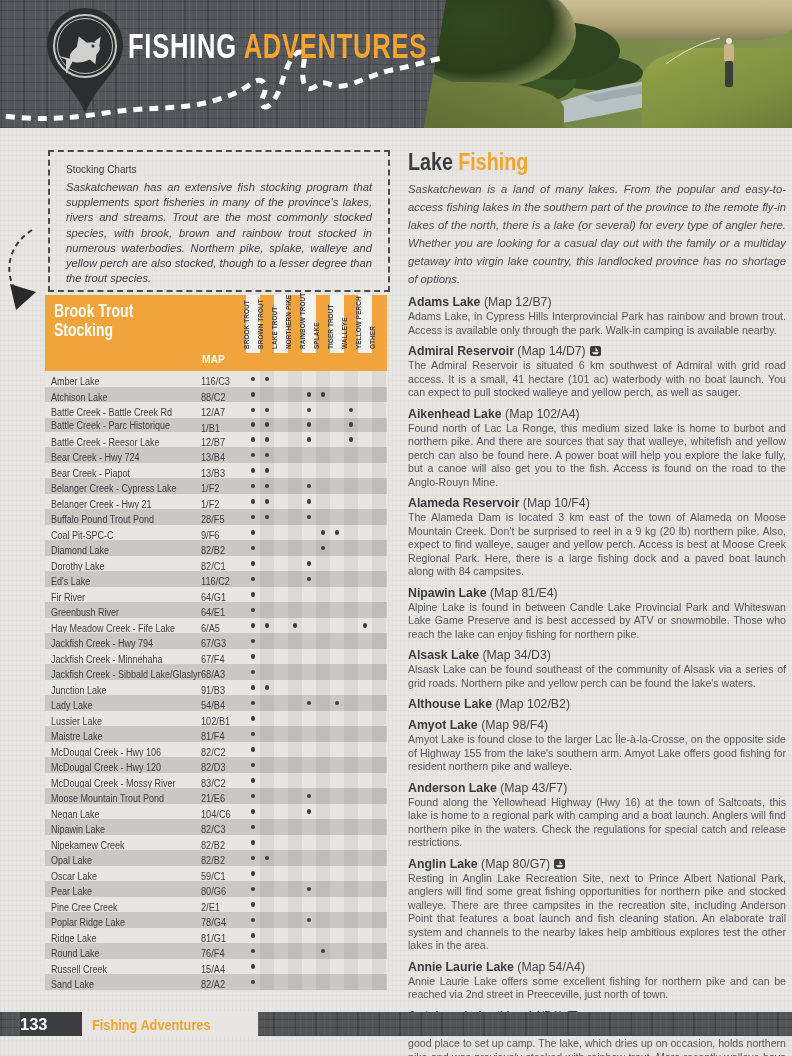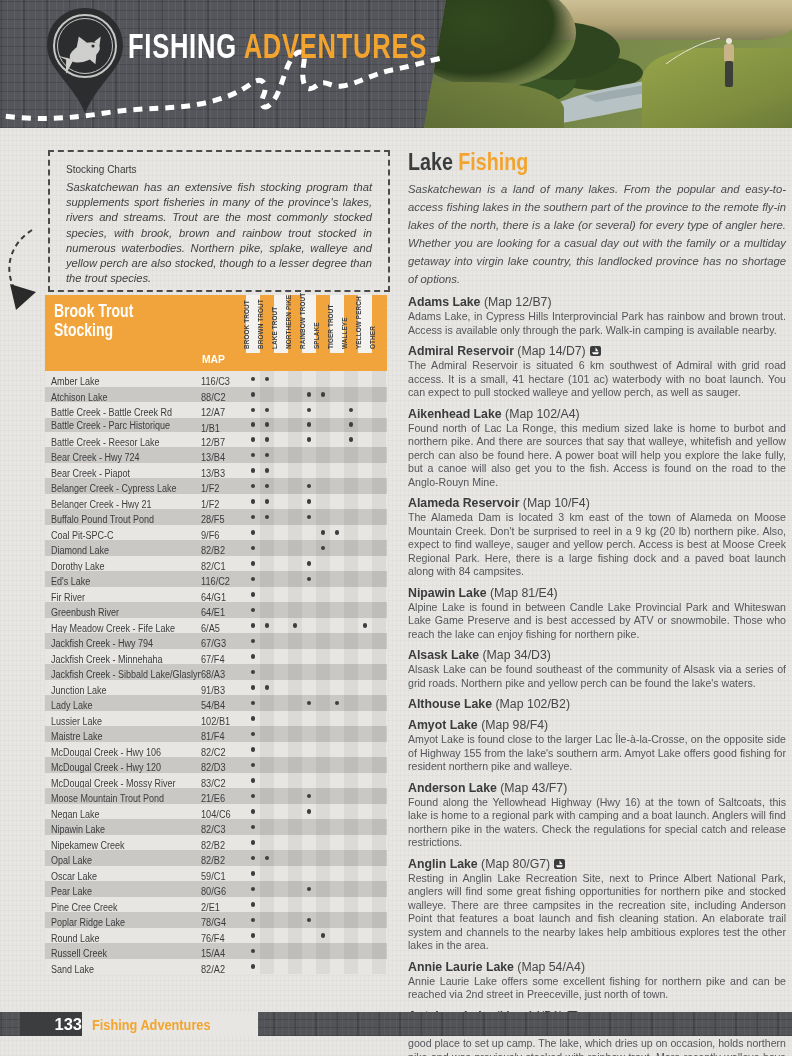--- a/index.html
+++ b/index.html
@@ -118,21 +118,21 @@
   .footer{
     position:absolute; left:0; top:1012px; width:792px; height:24px;
     background:
       repeating-linear-gradient(90deg, rgba(255,255,255,0.04) 0 1px, transparent 1px 6px),
       repeating-linear-gradient(0deg, rgba(0,0,0,0.14) 0 1px, transparent 1px 8px),
       repeating-linear-gradient(90deg, rgba(0,0,0,0.16) 0 2px, transparent 2px 21px),
       #535458;
   }
   .page-num{
     position:absolute; left:20px; top:0; width:62px; height:24px; background:#3c3d3f;
-    color:#fff; font-weight:bold; font-size:16.5px; text-align:right; line-height:24px;
+    color:#fff; font-weight:bold; font-size:16.5px; text-align:left; line-height:24px;
   }
   .footer-notch{
     position:absolute; left:82px; top:0; width:176px; height:24px;
     background:#e7e6e2; display:flex; align-items:center;
   }
   .footer-notch span{
     display:inline-block; margin-left:10px; color:#f2a42e; font-weight:bold; font-size:15px;
     transform:scaleX(0.85); transform-origin:left center; white-space:nowrap;
   }
 </style>
@@ -879,20 +879,36 @@
           <div class="sp">
             <span class="dot"></span>
           </div>
           <div class="sp tint"></div>
           <div class="sp"></div>
           <div class="sp tint"></div>
           <div class="sp"></div>
           <div class="sp tint"></div>
         </div>
         <div class="trow">
+          <div class="cell-name"><span>Ridge Lake</span></div>
+          <div class="cell-map"><span>81/G1</span></div>
+          <div class="sp">
+            <span class="dot"></span>
+          </div>
+          <div class="sp tint"></div>
+          <div class="sp"></div>
+          <div class="sp tint"></div>
+          <div class="sp"></div>
+          <div class="sp tint"></div>
+          <div class="sp"></div>
+          <div class="sp tint"></div>
+          <div class="sp"></div>
+          <div class="sp tint"></div>
+        </div>
+        <div class="trow">
           <div class="cell-name"><span>Round Lake</span></div>
           <div class="cell-map"><span>76/F4</span></div>
           <div class="sp">
             <span class="dot"></span>
           </div>
           <div class="sp tint"></div>
           <div class="sp"></div>
           <div class="sp tint"></div>
           <div class="sp"></div>
           <div class="sp tint">

